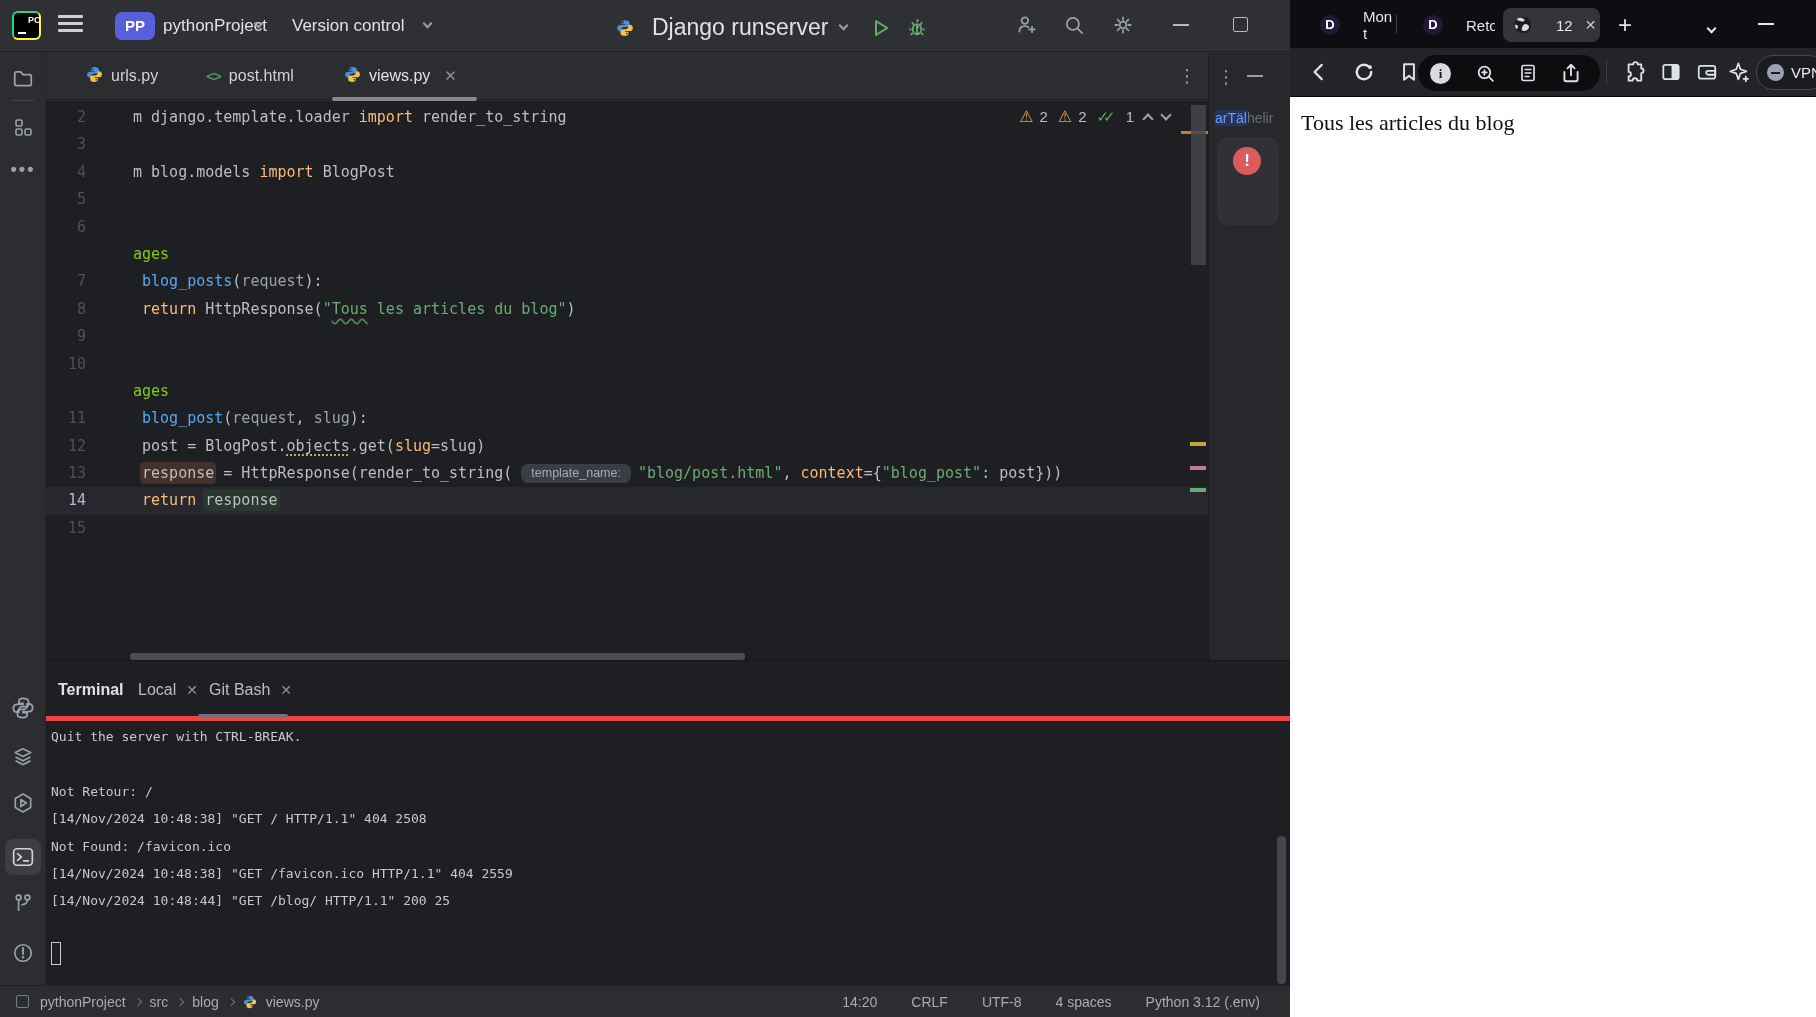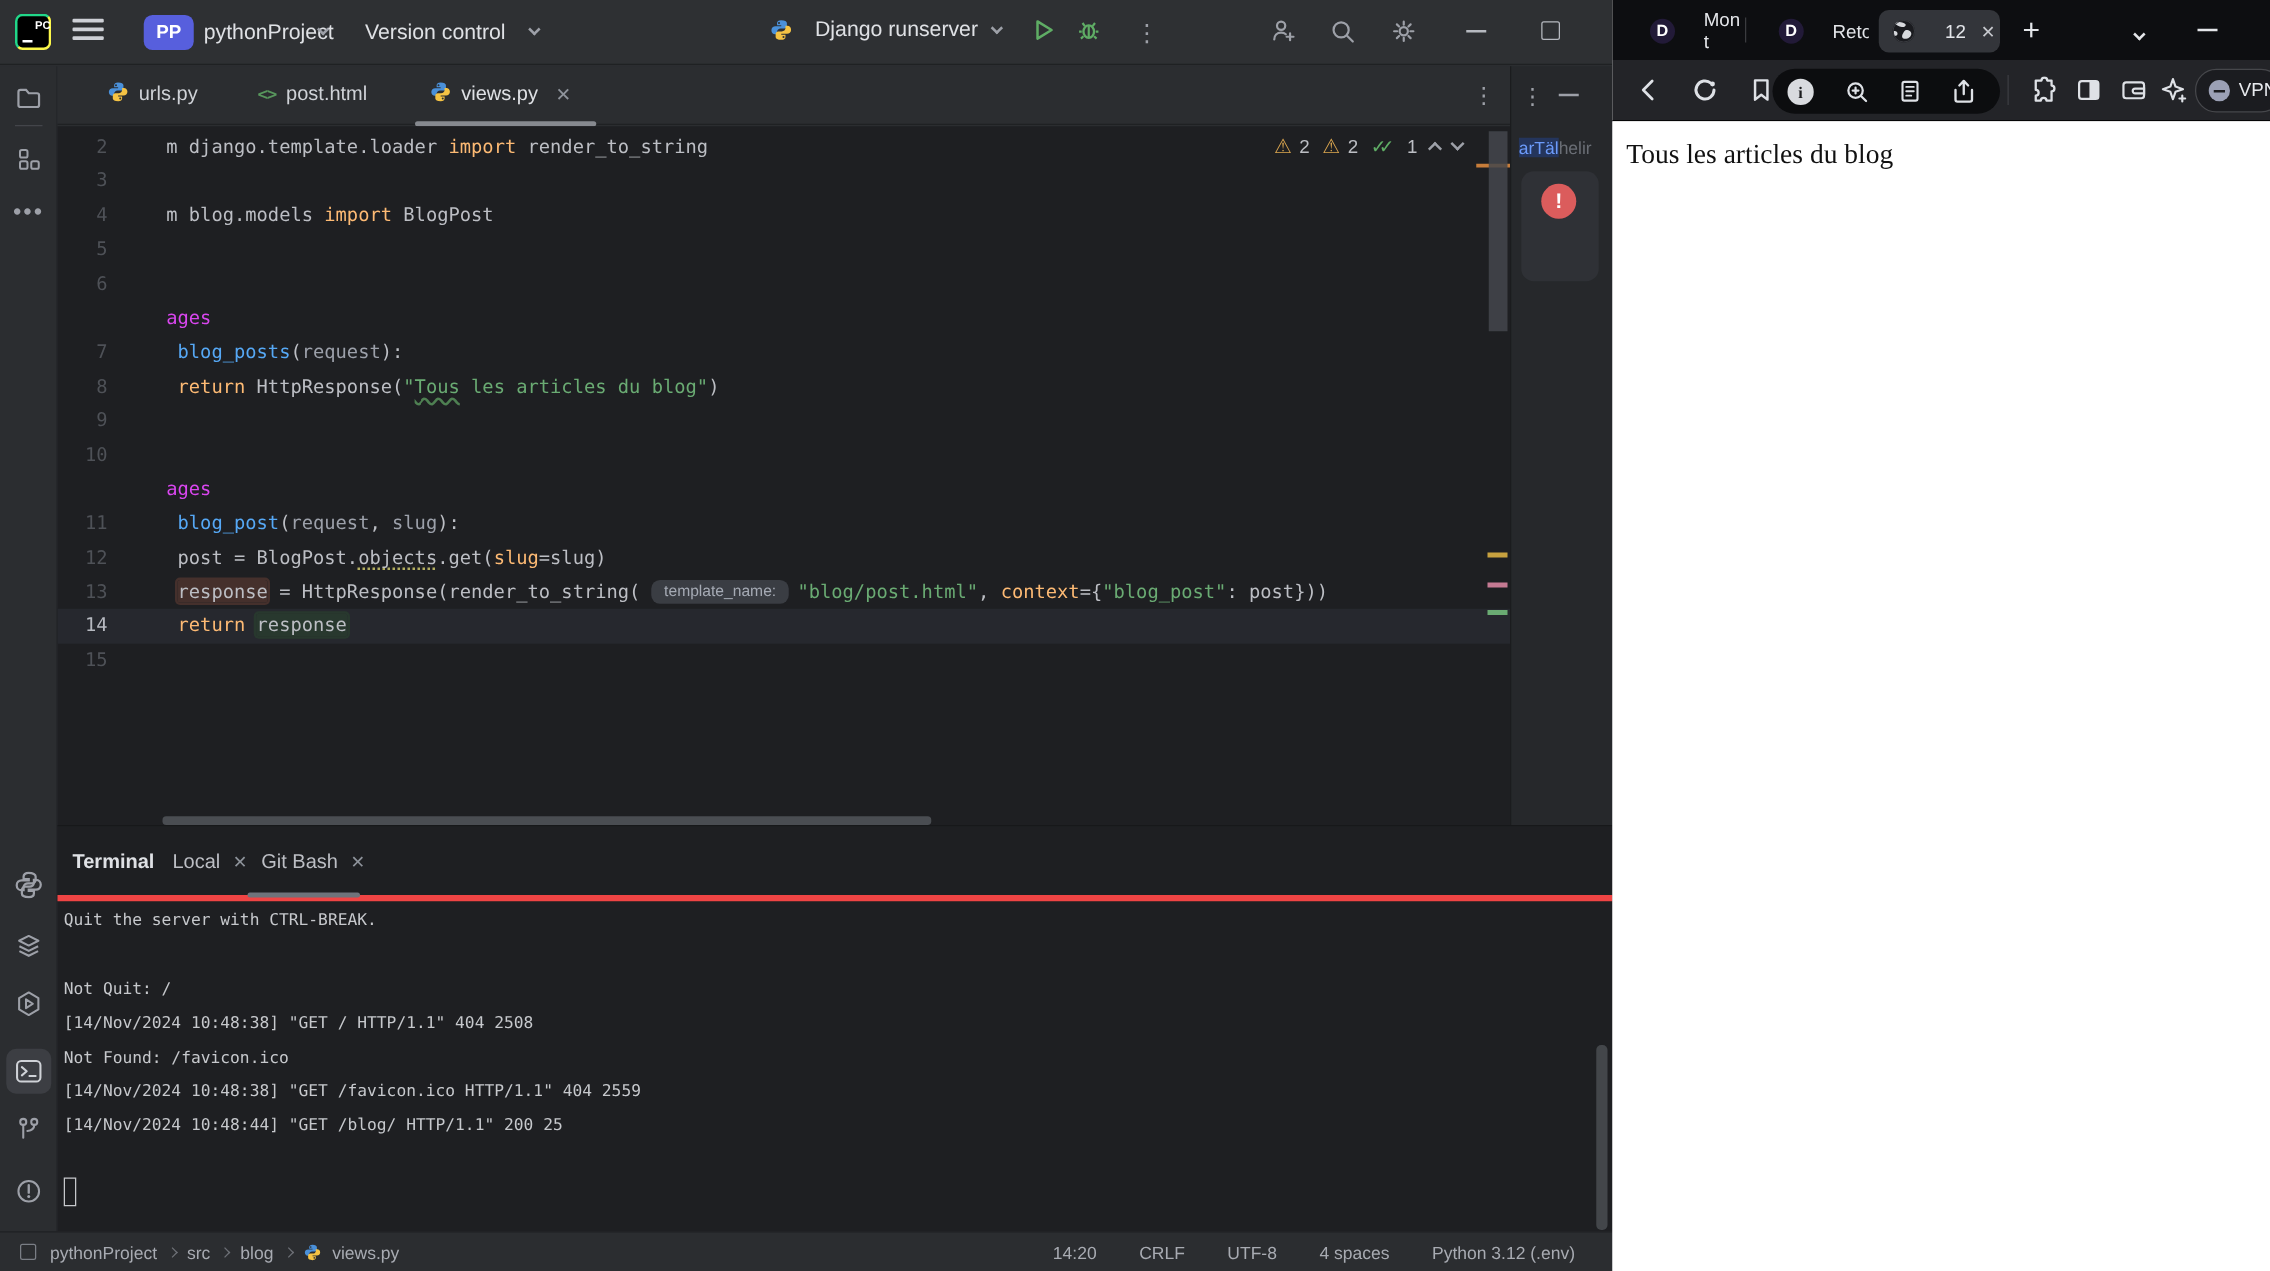--- a/index.html
+++ b/index.html
@@ -17,21 +17,21 @@
   #pc-logo span { position:absolute; left:3px; top:2px; font-size:9px; font-weight:bold; color:#fff;margin-left:11px; }
   #pc-logo i { position:absolute; left:4px; bottom:4px; width:8px; height:2px; background:#fff; }
   #hamburger { position:absolute; left:58px; top:15px; width:25px; height:22px; }
   #hamburger div { height:2.5px; background:#ced0d6; margin-bottom:4.5px; border-radius:1px; }
   #pp-badge { position:absolute; left:115px; top:12px; width:40px; height:28px; border-radius:7px; background:#575fdd;
               color:#fff; font-weight:bold; font-size:15px; text-align:center; line-height:28px; }
   .tb-label { position:absolute; top:16px; color:#dfe1e5; font-size:17px; }
   .chev { display:inline-block; width:9px; height:9px; border-right:2px solid #9da0a8; border-bottom:2px solid #9da0a8; transform:rotate(45deg); }
   .chev.small { width:7px; height:7px; }
   #run-widget { position:absolute; left:616px; top:14px; display:flex; align-items:center; gap:10px; }
-  #run-widget .label { color:#dfe1e5; font-size:17px; margin:0 2px 0 8px; }
+  #run-widget .label { color:#dfe1e5; font-size:23px; margin:0 2px 0 8px; }
   #more-dots { position:absolute; left:908px; top:15px; color:#9da0a8; font-size:19px; }
   .tb-right-ico { position:absolute; top:14px; }
   #win-min { position:absolute; left:1173px; top:24px; width:16px; height:2px; background:#b6b9c0; }
   #win-max { position:absolute; left:1233px; top:17px; width:15px; height:15px; border:1.5px solid #b6b9c0; border-radius:2px; }
 
   
   #sidebar { position:absolute; left:0; top:53px; width:46px; height:932px; background:#2b2d30; border-right:1px solid #242628; }
   .sb-ico { position:absolute; left:11px; width:24px; height:24px; display:flex; align-items:center; justify-content:center; color:#9da0a8; }
   #sb-divider { position:absolute; left:12px; top:47px; width:22px; height:1px; background:#43454a; }
   #sb-terminal-bg { position:absolute; left:5px; width:36px; height:36px; border-radius:8px; background:#3c3e43; }
@@ -49,21 +49,21 @@
   #editor { position:absolute; left:46px; top:101px; width:1162px; height:559px; background:#1e1f22; overflow:hidden; }
   #code-lines { position:absolute; left:0; top:3px; width:100%; }
   .crow { position:relative; height:27.4px; white-space:pre; font-family:"DejaVu Sans Mono", monospace; font-size:15px; line-height:27.4px; }
   .crow.caret { background:#26282e; }
   .gut { display:inline-block; width:87px; padding-right:47px; text-align:right; color:#4e5157; vertical-align:top; }
   .crow.caret .gut { color:#b6b9c0; }
   .cd { color:#bcbec4; }
   .ck { color:#fdba74; }
   .cf { color:#56a8f5; }
   .cs { color:#6aab73; }
-  .cc { color:#d946ef; }
+  .cc { color:#84cc16; }
   .cp { color:#9ca0aa; }
   .sq-g { text-decoration:underline wavy #4e8052 1.5px; text-underline-offset:4px; }
   .sq-y { text-decoration:underline dotted #b3ae60 1.5px; text-underline-offset:4px; }
   .hl-w { background:#45302c; border-radius:2px; box-shadow:0 0 0 2px #45302c; }
   .hl-r { background:#28382e; border-radius:2px; box-shadow:0 0 0 2px #28382e; }
   .chip { display:inline-block; background:#3a3d43; color:#a5aab4; font-family:"Liberation Sans",sans-serif; font-size:12.5px;
           line-height:19px; height:19px; border-radius:7px; padding:0 10px; vertical-align:baseline; position:relative; top:-1px; margin:0 7px 0 9px; }
   #inspections { position:absolute; right:38px; top:6px; display:flex; align-items:center; gap:10px; font-size:15px; color:#bcbec4; }
   .warn-tri { color:#dba64f; font-size:16px; }
   .ok-check { color:#5fad65; font-size:15px; letter-spacing:-6px; margin-right:6px; }
@@ -324,21 +324,21 @@
     <div id="terminal">
       <div id="term-tabs">
         <span class="ttab" style="left:12px; font-weight:bold; color:#dfe1e5;">Terminal</span>
         <span class="ttab" style="left:92px;"><span>Local</span><span class="x">✕</span></span>
         <span class="ttab" style="left:163px;"><span>Git Bash</span><span class="x">✕</span></span>
         <div id="ttab-underline"></div>
       </div>
       <div id="term-body">
           <div class="trow"><span>Quit the server with CTRL-BREAK.</span></div>
           <div class="trow"></div>
-          <div class="trow"><span>Not Quit: /</span></div>
+          <div class="trow"><span>Not Retour: /</span></div>
           <div class="trow"><span>[14/Nov/2024 10:48:38] "GET / HTTP/1.1" 404 2508</span></div>
           <div class="trow"><span>Not Found: /favicon.ico</span></div>
           <div class="trow"><span>[14/Nov/2024 10:48:38] "GET /favicon.ico HTTP/1.1" 404 2559</span></div>
           <div class="trow"><span>[14/Nov/2024 10:48:44] "GET /blog/ HTTP/1.1" 200 25</span></div>
         </div>
       <div id="term-cursor"></div>
       <div id="term-scroll"></div>
     </div>
 
     <footer id="statusbar">

